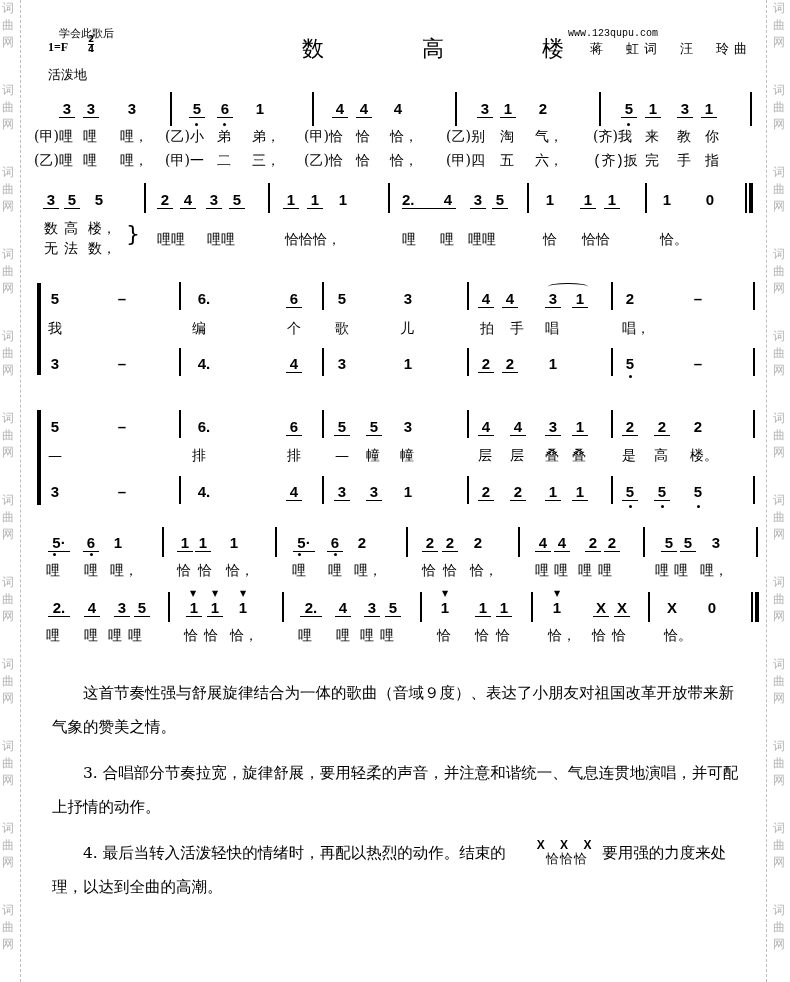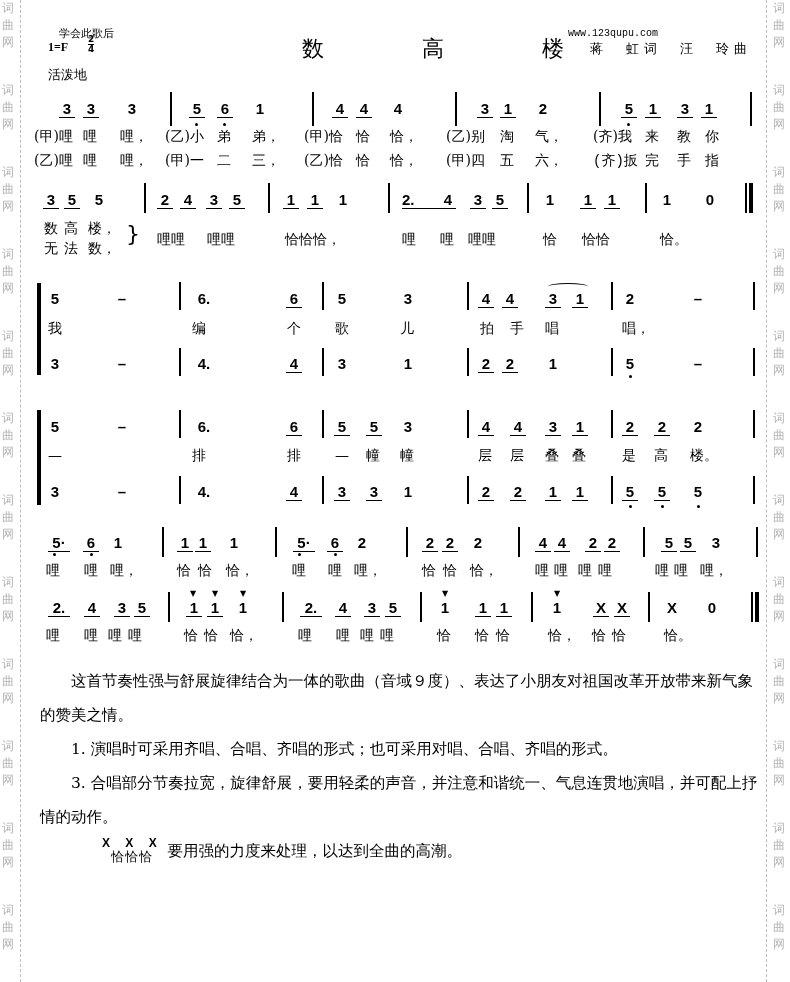--- a/index.html
+++ b/index.html
@@ -23,21 +23,21 @@
           position:absolute; text-align:center; width:16px; }
   .note.u1 { border-bottom:1px solid #000; }
   .lyr { font-size:14px; font-family:"DejaVu Serif",serif; position:absolute; white-space:nowrap; }
   .bar { position:absolute; width:1.5px; background:#000; }
   .bar.thick { width:4px; }
   .dot-below { position:absolute; width:3px; height:3px; background:#000; border-radius:50%; }
   .accent { position:absolute; font-size:8px; line-height:1; }
   .brace-l { position:absolute; width:4px; background:#000; }
   .prose { position:absolute; left:40px; width:720px; font-size:15.5px;
            font-family:"DejaVu Serif","Liberation Serif",serif; line-height:34px; }
-  .prose p { margin:0; }
+  .prose p { margin:12px; }
   .indent { text-indent:31px; }
   .inline-x { display:inline-block; vertical-align:middle; text-align:center; font-size:12px;
               line-height:14px; position:relative; top:-2px; }
   .inline-x .top { font-weight:bold; font-family:"Liberation Sans",sans-serif; letter-spacing:6px; }
   .inline-x .bot { font-size:13px; letter-spacing:1px; }
   .slur { position:absolute; border-top:1px solid #000; border-radius:50% 50% 0 0; height:6px; }
 </style>
 </head>
 <body>
 
@@ -446,18 +446,17 @@
   <span class="lyr" style="left:475px;top:627px;">恰</span>
   <span class="lyr" style="left:496px;top:627px;">恰</span>
   <span class="lyr" style="left:548px;top:627px;">恰，</span>
   <span class="lyr" style="left:592px;top:627px;">恰</span>
   <span class="lyr" style="left:612px;top:627px;">恰</span>
   <span class="lyr" style="left:664px;top:627px;">恰。</span>
 </div>
 
 <div class="prose" style="top:664px;">
   <p class="indent">这首节奏性强与舒展旋律结合为一体的歌曲（音域９度）、表达了小朋友对祖国改革开放带来新气象的赞美之情。</p>
-  <p class="indent">1. 演唱时可采用齐唱、合唱、齐唱的形式；也可采用对唱、合唱、齐唱的形式。</p>
   <p class="indent">3. 合唱部分节奏拉宽，旋律舒展，要用轻柔的声音，并注意和谐统一、气息连贯地演唱，并可配上抒情的动作。</p>
   <p class="indent">
-    <span class="inline-x"><span class="top" style="display:block;">X X X</span><span class="bot" style="display:block;">恰恰恰</span></span><span> 要用强的力度来处理，以达到全曲的高潮。</span>
+    <span>4. 最后当转入活泼轻快的情绪时，再配以热烈的动作。结束的</span><span class="inline-x"><span class="top" style="display:block;">X X X</span><span class="bot" style="display:block;">恰恰恰</span></span><span> 要用强的力度来处理，以达到全曲的高潮。</span>
   </p>
 </div>
 
 </body></html>

